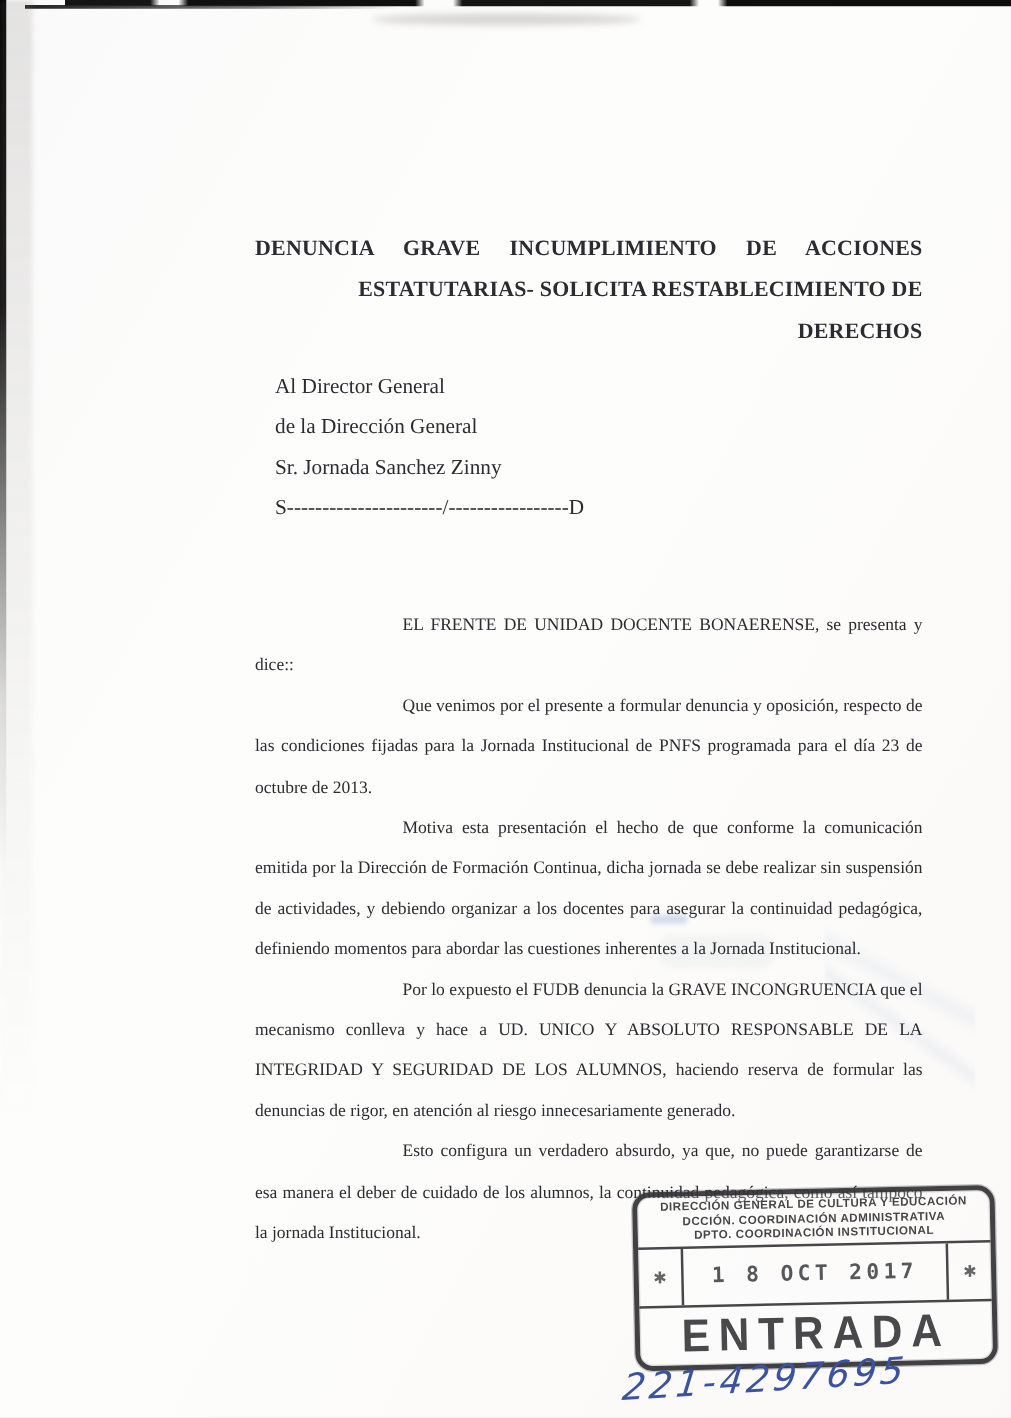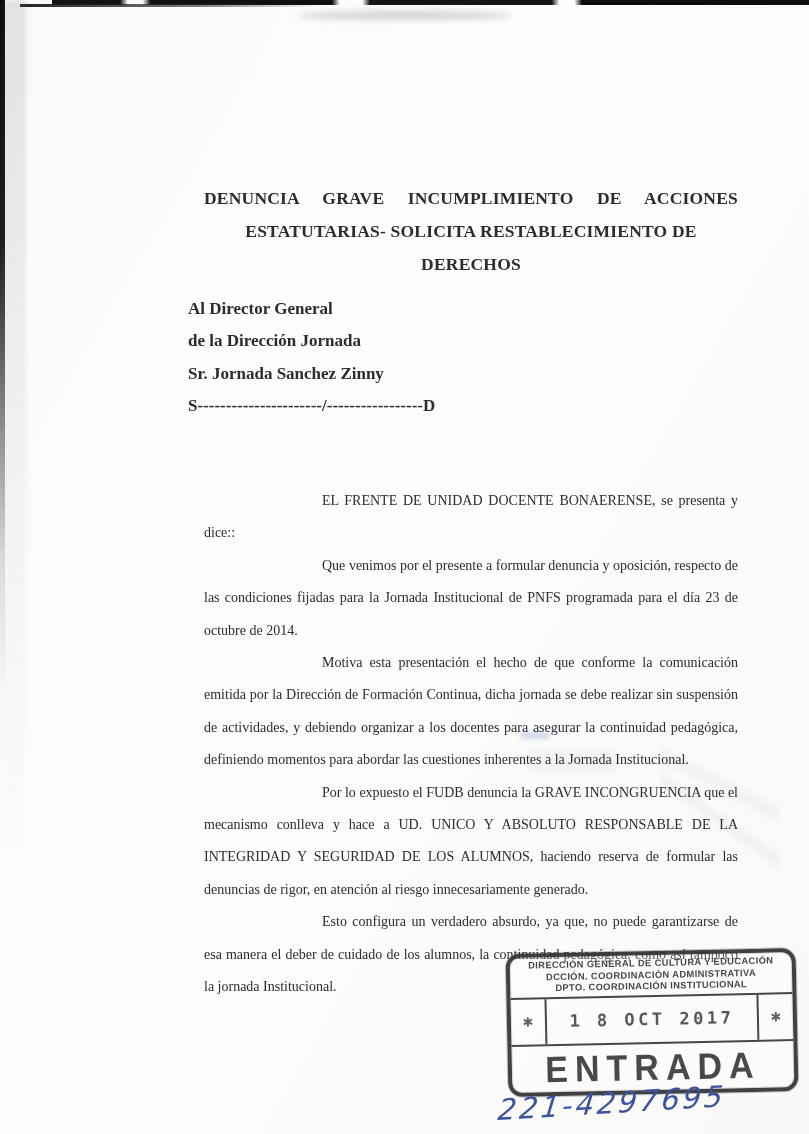--- a/index.html
+++ b/index.html
@@ -62,25 +62,25 @@
     background: rgba(130,140,160,.07); filter: blur(3px); border-radius: 8px;
   }
 
   
   .title-block {
     position: absolute; left: 204px; top: 182px; width: 534px;
     font-weight: bold; font-size: 17.5px; line-height: 33px;
     letter-spacing: 0.2px;
   }
   .title-line-1 { text-align: justify; text-align-last: justify; }
-  .title-line-2 { text-align: center; }
+  .title-line-2 { text-align: right; }
 
   .address-block {
-    position: absolute; left: 188px; top: 293px; width: 400px;
-    font-size: 17px; line-height: 32.3px; font-weight: bold;
+    position: absolute; left: 220px; top: 293px; width: 400px;
+    font-size: 17px; line-height: 32.3px;
   }
 
   .body-block {
     position: absolute; left: 204px; top: 485px; width: 534px;
     font-size: 14px; line-height: 32.4px;
     text-align: justify;
   }
   .body-block p { margin: 0; text-indent: 118px; }
 
   
@@ -151,28 +151,28 @@
   <div class="bleed-2"></div>
   <div class="bleed-3"></div>
 
   <div class="title-block">
     <div class="title-line-1">DENUNCIA GRAVE INCUMPLIMIENTO DE ACCIONES</div>
     <div class="title-line-2">ESTATUTARIAS- SOLICITA RESTABLECIMIENTO DE DERECHOS</div>
   </div>
 
   <div class="address-block">
     <div>Al Director General</div>
-    <div>de la Dirección Jornada</div>
+    <div>de la Dirección General</div>
     <div>Sr. Jornada Sanchez Zinny</div>
     <div>S----------------------/-----------------D</div>
   </div>
 
   <div class="body-block">
     <p>EL FRENTE DE UNIDAD DOCENTE BONAERENSE,  se presenta y dice::</p>
-    <p>Que venimos por el presente a formular denuncia y oposición, respecto de las condiciones fijadas para la Jornada Institucional de PNFS programada para el día 23 de octubre de 2014.</p>
+    <p>Que venimos por el presente a formular denuncia y oposición, respecto de las condiciones fijadas para la Jornada Institucional de PNFS programada para el día 23 de octubre de 2013.</p>
     <p>Motiva esta presentación el hecho de que conforme la comunicación emitida por la Dirección de Formación Continua, dicha jornada se debe realizar sin suspensión de actividades, y debiendo organizar a los docentes para asegurar la continuidad pedagógica, definiendo momentos para abordar las cuestiones inherentes a la Jornada Institucional.</p>
     <p>Por lo expuesto el  FUDB denuncia la GRAVE INCONGRUENCIA que el mecanismo conlleva y hace a UD. UNICO Y ABSOLUTO RESPONSABLE DE LA INTEGRIDAD Y SEGURIDAD DE LOS ALUMNOS, haciendo reserva de formular las denuncias de rigor, en atención al riesgo innecesariamente generado.</p>
     <p>Esto configura un verdadero absurdo, ya que, no puede garantizarse de esa manera el deber de cuidado de los alumnos, la continuidad pedagógica, como así tampoco la jornada Institucional.</p>
   </div>
 
   <div class="stamp">
     <div class="stamp-header">
       <div>DIRECCIÓN GENERAL DE CULTURA Y EDUCACIÓN</div>
       <div>DCCIÓN. COORDINACIÓN ADMINISTRATIVA</div>
       <div>DPTO. COORDINACIÓN INSTITUCIONAL</div>

